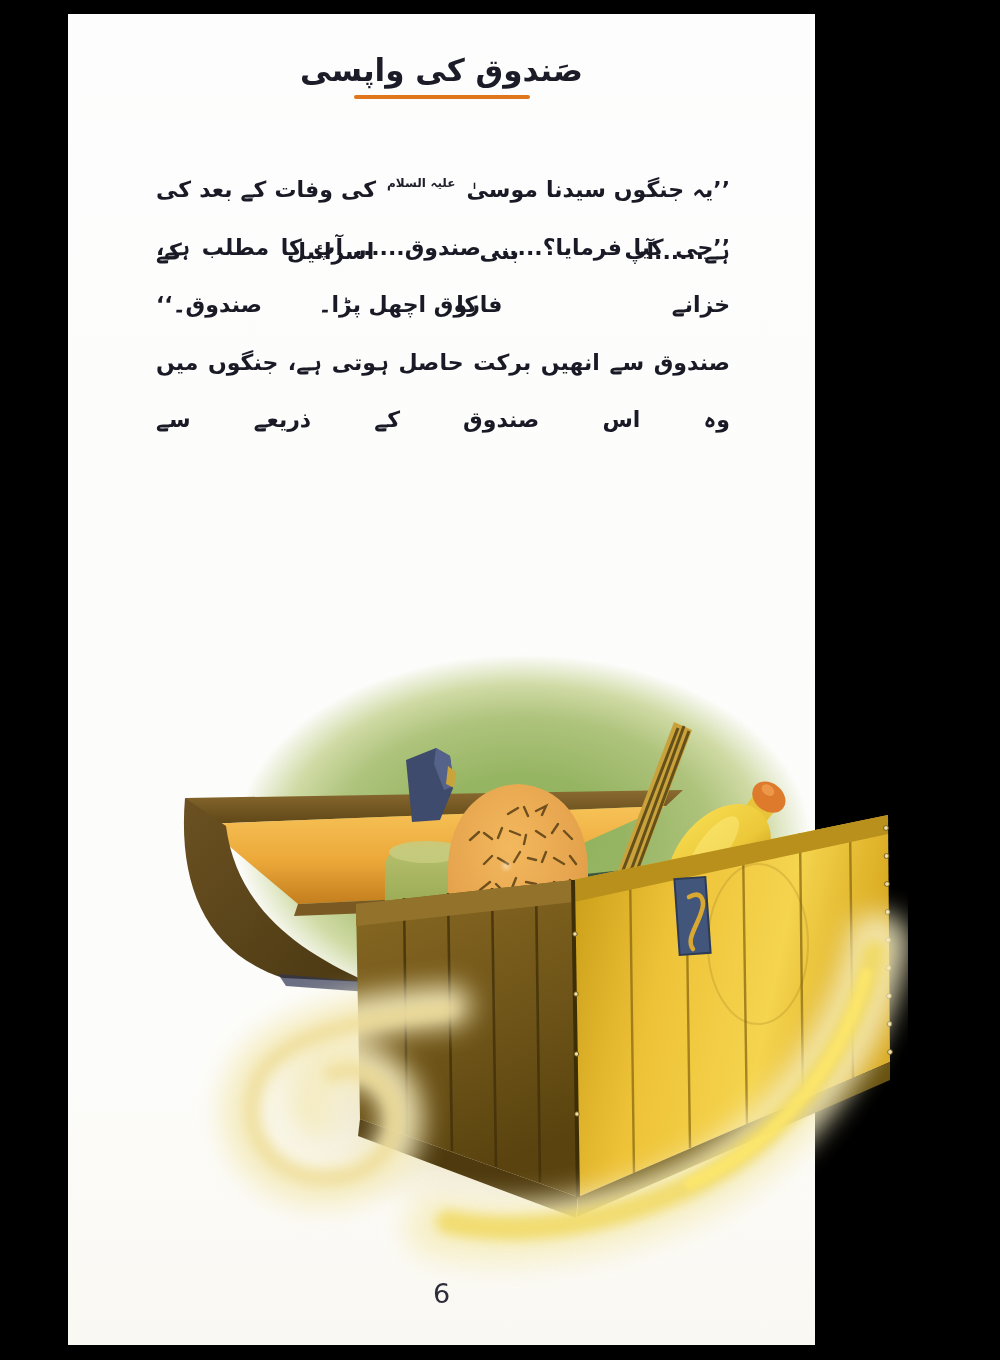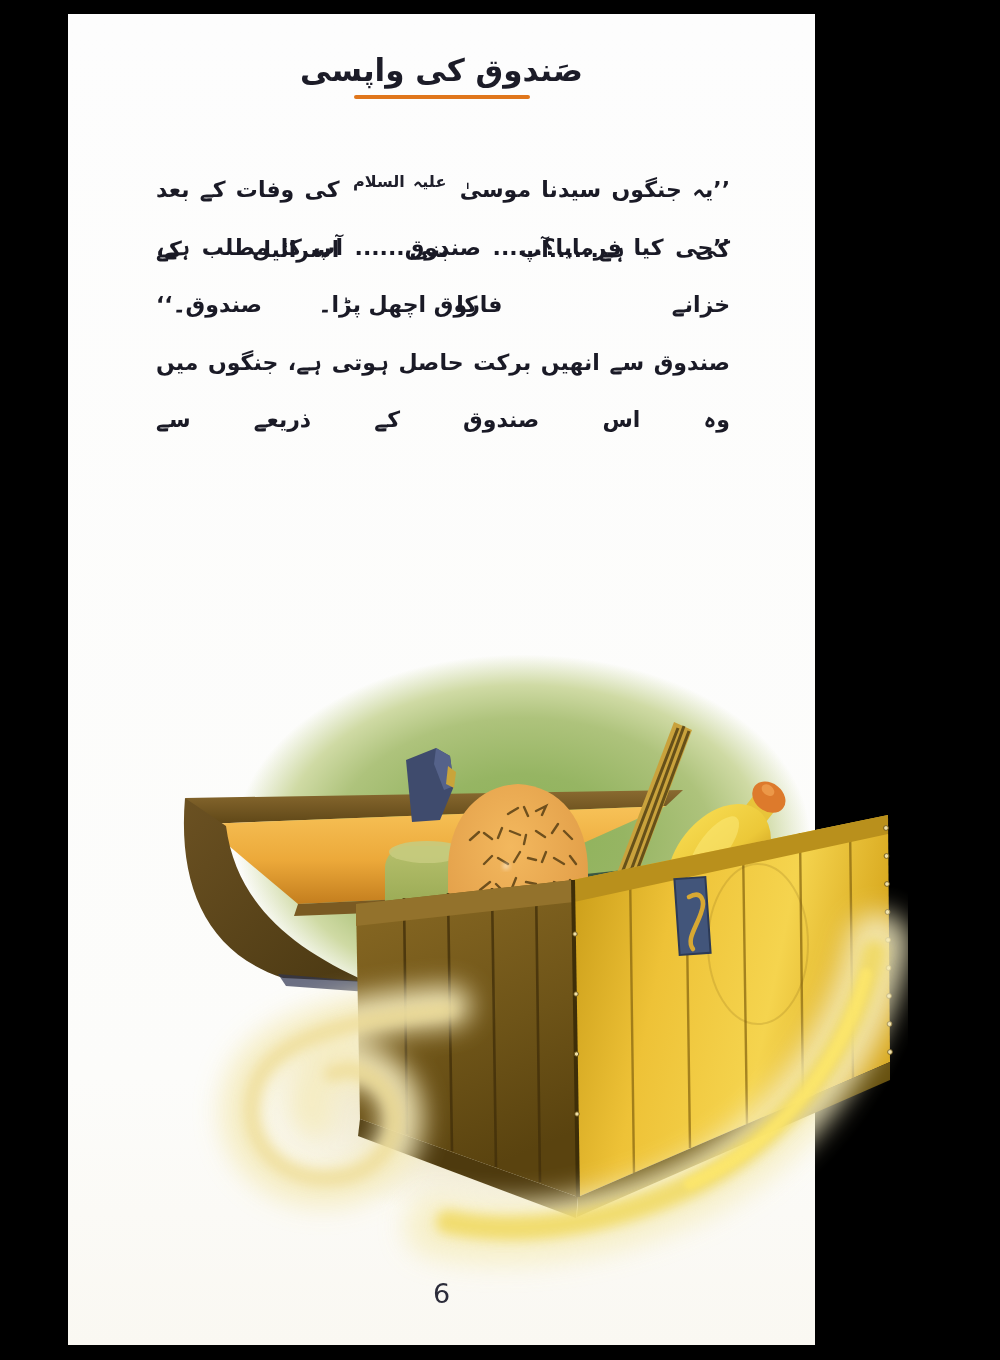--- a/index.html
+++ b/index.html
@@ -26,21 +26,21 @@
     position:absolute;top:147px;left:88px;right:85px;direction:rtl;
   }
   .text-line{
     direction:rtl;font-weight:bold;font-size:22px;color:#1a1a26;
     line-height:57.5px;height:57.5px;white-space:normal;
   }
   .ind-none{text-align:justify;text-align-last:justify;}
   .ind-sm{text-align:right;padding-left:0;padding-right:45px;}
   .ind-md{text-align:center;padding-right:65px;}
   .honorific{
-    font-size:16px;font-weight:bold;position:relative;top:-10px;
+    font-size:12px;font-weight:bold;position:relative;top:-10px;
     margin:0 3px;color:#20202c;
   }
   
   .illustration{position:absolute;left:50px;top:600px;width:790px;height:680px;}
   .green-bg{
     position:absolute;left:55px;top:10px;width:700px;height:470px;
     background:radial-gradient(ellipse 52% 50% at 50% 46%,
       #8cb257 0%,#96b563 28%,#aec37c 52%,#cfdaa4 66%,rgba(252,252,248,0) 79%);
   }
   .beige-bg{

